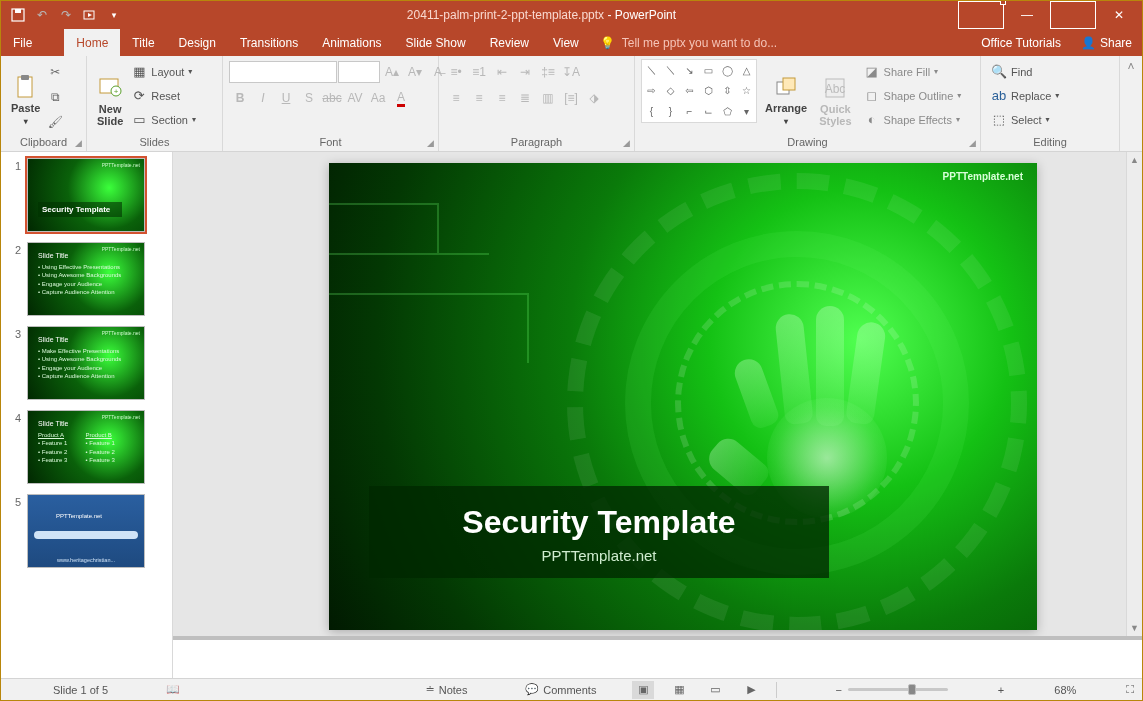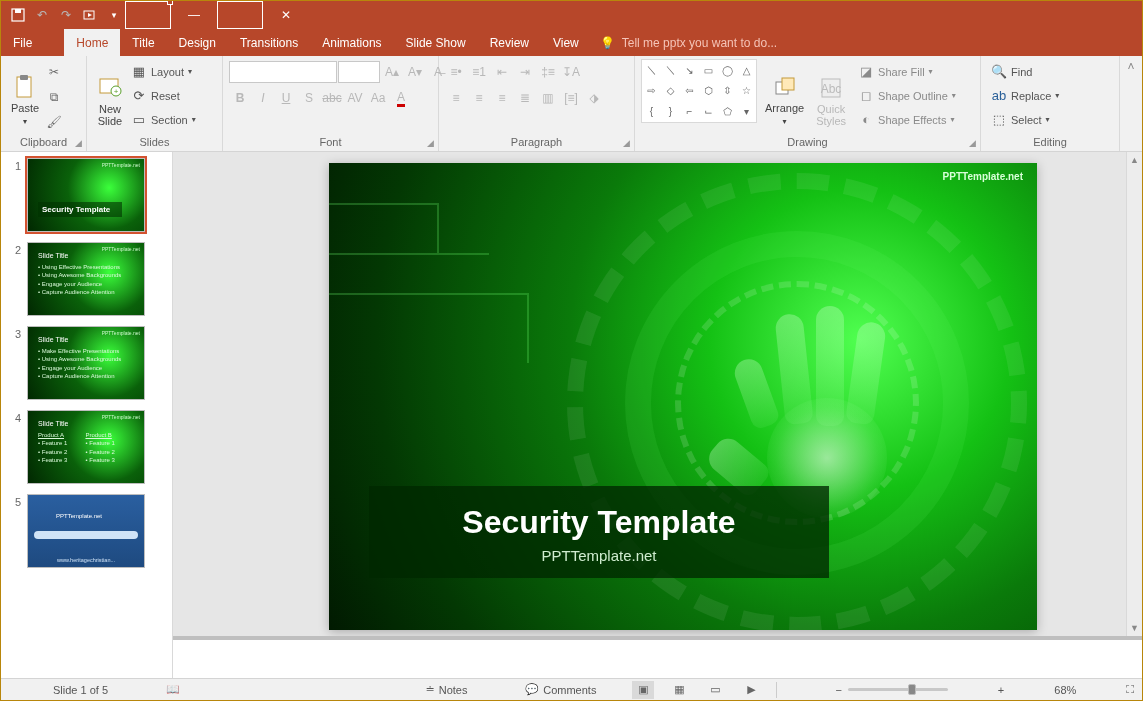--- a/index.html
+++ b/index.html
@@ -25,21 +25,21 @@
 .menubar .right .tab { padding: 0 10px; }
 
 
 .ribbon { height: 96px; background: #f1f1f1; border-bottom: 1px solid #d4d4d4; display: flex; font-size: 11px; color: #444; }
 .group { border-right: 1px solid #d9d9d9; padding: 3px 6px 0 6px; display: flex; flex-direction: column; }
 .group .body { flex: 1; display: flex; align-items: flex-start; }
 .group .label { text-align: center; font-size: 11px; color: #666; padding: 1px 0 3px; position: relative;}
 .group .label .dialog-l { position: absolute; right: -2px; bottom: 3px; font-size: 9px; color: #999; cursor:pointer;}
 .bigbtn { display: flex; flex-direction: column; align-items: center; justify-content: flex-end; padding: 0 4px; height: 68px; cursor: pointer; gap: 2px;}
 .bigbtn .ic { width: 26px; height: 26px; display:flex; align-items:center; justify-content:center;}
-.bigbtn .lbl { font-size: 11px; line-height: 1.1; text-align:center;}
+.bigbtn .lbl { font-size: 11px; line-height: 1.1; text-align:center;font-weight:bold;}
 .col { display: flex; flex-direction: column; gap: 3px; padding-top:2px;}
 .rowbtn { display: flex; align-items: center; gap: 4px; padding: 1px 4px; cursor: pointer; height: 21px; white-space: nowrap; color:#555;}
 .rowbtn .ic { width: 16px; height: 16px; display:flex; align-items:center; justify-content:center; font-size:13px;}
 .iconbtn { width: 22px; height: 22px; display: flex; align-items:center; justify-content:center; cursor:pointer; color:#666; font-size:12px;}
 .font-row { display:flex; gap:1px; align-items:center;}
 .dd { border:1px solid #c8c8c8; background:#fff; height:22px; display:flex; align-items:center; padding:0 4px; color:#aaa; font-size:11px;}
 .dd.name{ width:108px;} .dd.size{ width:42px;}
 .para-row{display:flex; gap:1px;}
 .shapes{ width:116px; height:64px; border:1px solid #d9d9d9; background:#fff; display:grid; grid-template-columns:repeat(6,1fr); grid-template-rows:repeat(3,1fr); font-size:10px; color:#666;}
 .shapes div{display:flex;align-items:center;justify-content:center; cursor:pointer;}
@@ -120,20 +120,25 @@
     <div class="qbtn disabled">↶</div>
     <div class="qbtn disabled">↷</div>
     <div class="qbtn">
         <svg width="14" height="14">
           <rect x="1" y="3" width="10" height="8" fill="none" stroke="#fff"></rect>
           <polygon points="5,5 9,7 5,9" fill="#fff"></polygon>
         </svg>
       </div>
     <div class="qbtn" style="font-size:9px;">▾</div>
   </div>
+  <div class="title">
+    <span class="fn">20411-palm-print-2-ppt-template.pptx</span>
+    <span> - </span>
+    <span>PowerPoint</span>
+  </div>
   <div class="winbtns">
     <div>
         <div class="rbox" style="position:relative;">
           <div style="position:absolute;right:-3px;top:-3px;width:6px;height:6px;border:1px solid #fff;background:#b7472a;"></div>
         </div>
       </div>
     <div>―</div>
     <div>
         <div class="rbox"></div>
       </div>
@@ -149,20 +154,27 @@
   <div class="tab">Transitions</div>
   <div class="tab">Animations</div>
   <div class="tab">Slide Show</div>
   <div class="tab">Review</div>
   <div class="tab">View</div>
   <div class="tell">
     <span>💡</span>
     <span>Tell me pptx you want to do...</span>
   </div>
   <div class="spacer"></div>
+  <div class="right">
+    <div class="tab">Office Tutorials</div>
+    <div class="tab" style="gap:4px;">
+      <span>👤</span>
+      <span>Share</span>
+    </div>
+  </div>
 </div>
 
 <div class="ribbon">
 
   <div class="group" style="width:86px;">
     <div class="body">
       <div class="bigbtn">
         <div class="ic">
             <svg width="22" height="26">
               <rect x="3" y="3" width="14" height="20" fill="#fff" stroke="#c49a3a"></rect>

